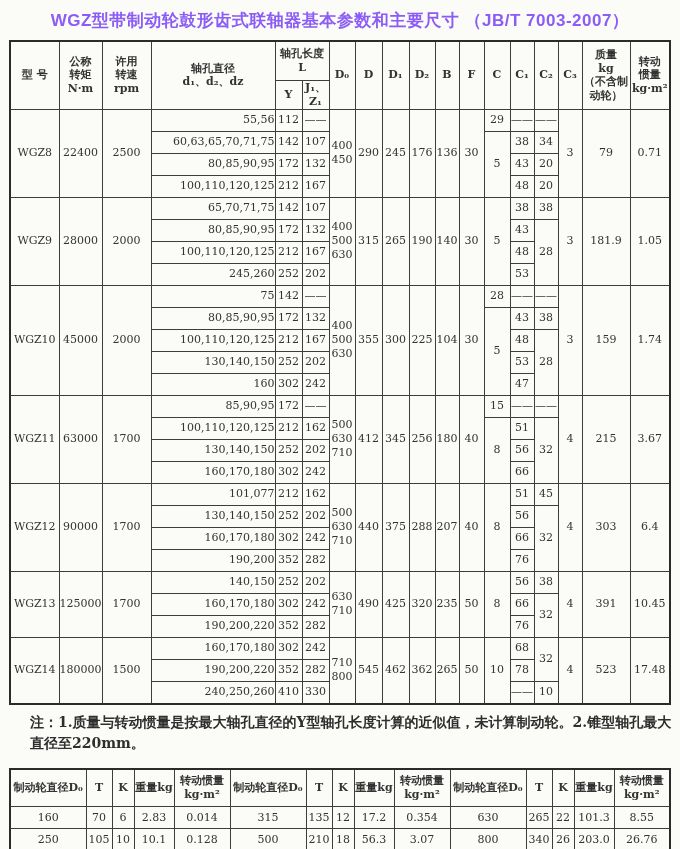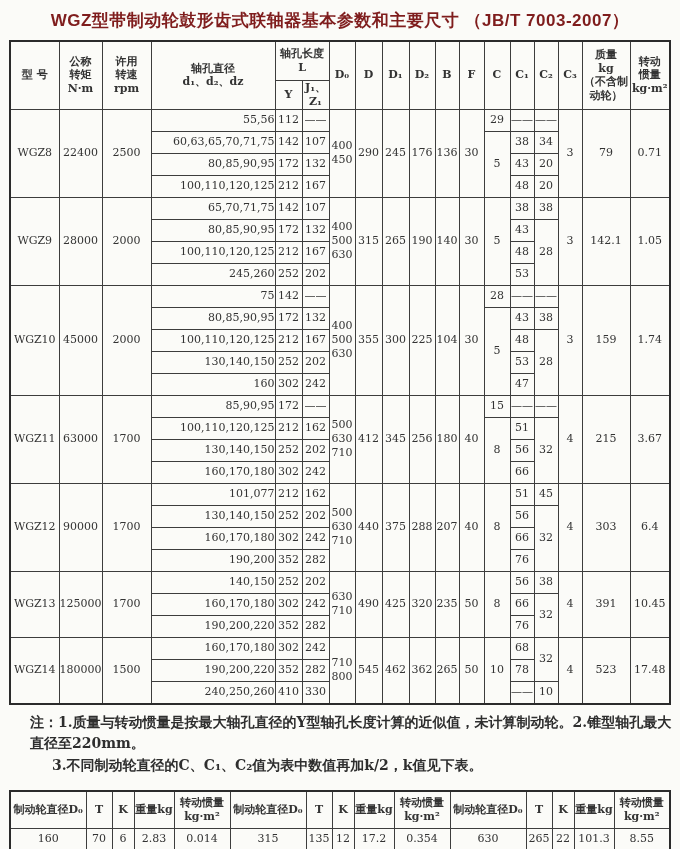--- a/index.html
+++ b/index.html
@@ -5,21 +5,21 @@
   html,body{margin:0;padding:0;}
   body{
     width:680px;height:849px;overflow:hidden;
     background:#fbfbf8;color:#333;
     font-family:"DejaVu Serif","Liberation Serif",serif;
   }
   .title{
     text-align:center;
     font-family:"Liberation Sans","DejaVu Sans",sans-serif;
     font-weight:bold;font-size:17px;letter-spacing:0.5px;
-    margin:9px 4px 8px;color:#7f1d1d;white-space:nowrap;
+    margin:9px 4px 8px;color:#8b5cf6;white-space:nowrap;
   }
   table{
     border-collapse:collapse;table-layout:fixed;margin:0 auto;
     border:2px solid #2b2b2b;
   }
   th,td{
     border:1px solid #3d3d3d;
     text-align:center;vertical-align:middle;
     font-size:11px;padding:0;line-height:1.25;
     white-space:pre-line;color:#333;
@@ -158,21 +158,21 @@
 630</td>
         <td rowspan="4">315</td>
         <td rowspan="4">265</td>
         <td rowspan="4">190</td>
         <td rowspan="4">140</td>
         <td rowspan="4">30</td>
         <td rowspan="4">5</td>
         <td>38</td>
         <td>38</td>
         <td rowspan="4">3</td>
-        <td rowspan="4">142.1</td>
+        <td rowspan="4">181.9</td>
         <td rowspan="4">1.05</td>
       </tr>
       <tr>
         <td class="bores">80,85,90,95</td>
         <td>172</td>
         <td>132</td>
         <td>43</td>
         <td rowspan="3">28</td>
       </tr>
       <tr>
@@ -385,21 +385,20 @@
         <td>410</td>
         <td>330</td>
         <td>——</td>
         <td>10</td>
       </tr>
     </tbody>
 </table>
 
 <div class="notes">
   <div class="line1">注：1.质量与转动惯量是按最大轴孔直径的Y型轴孔长度计算的近似值，未计算制动轮。2.锥型轴孔最大直径至220mm。</div>
-  <div class="line2">3.不同制动轮直径的C、C₁、C₂值为表中数值再加k/2，k值见下表。</div>
 </div>
 
 <table id="brake-table">
   <colgroup>
     <col style="width:76px">
       <col style="width:26px">
       <col style="width:22px">
       <col style="width:40px">
       <col style="width:56px">
     <col style="width:76px">

